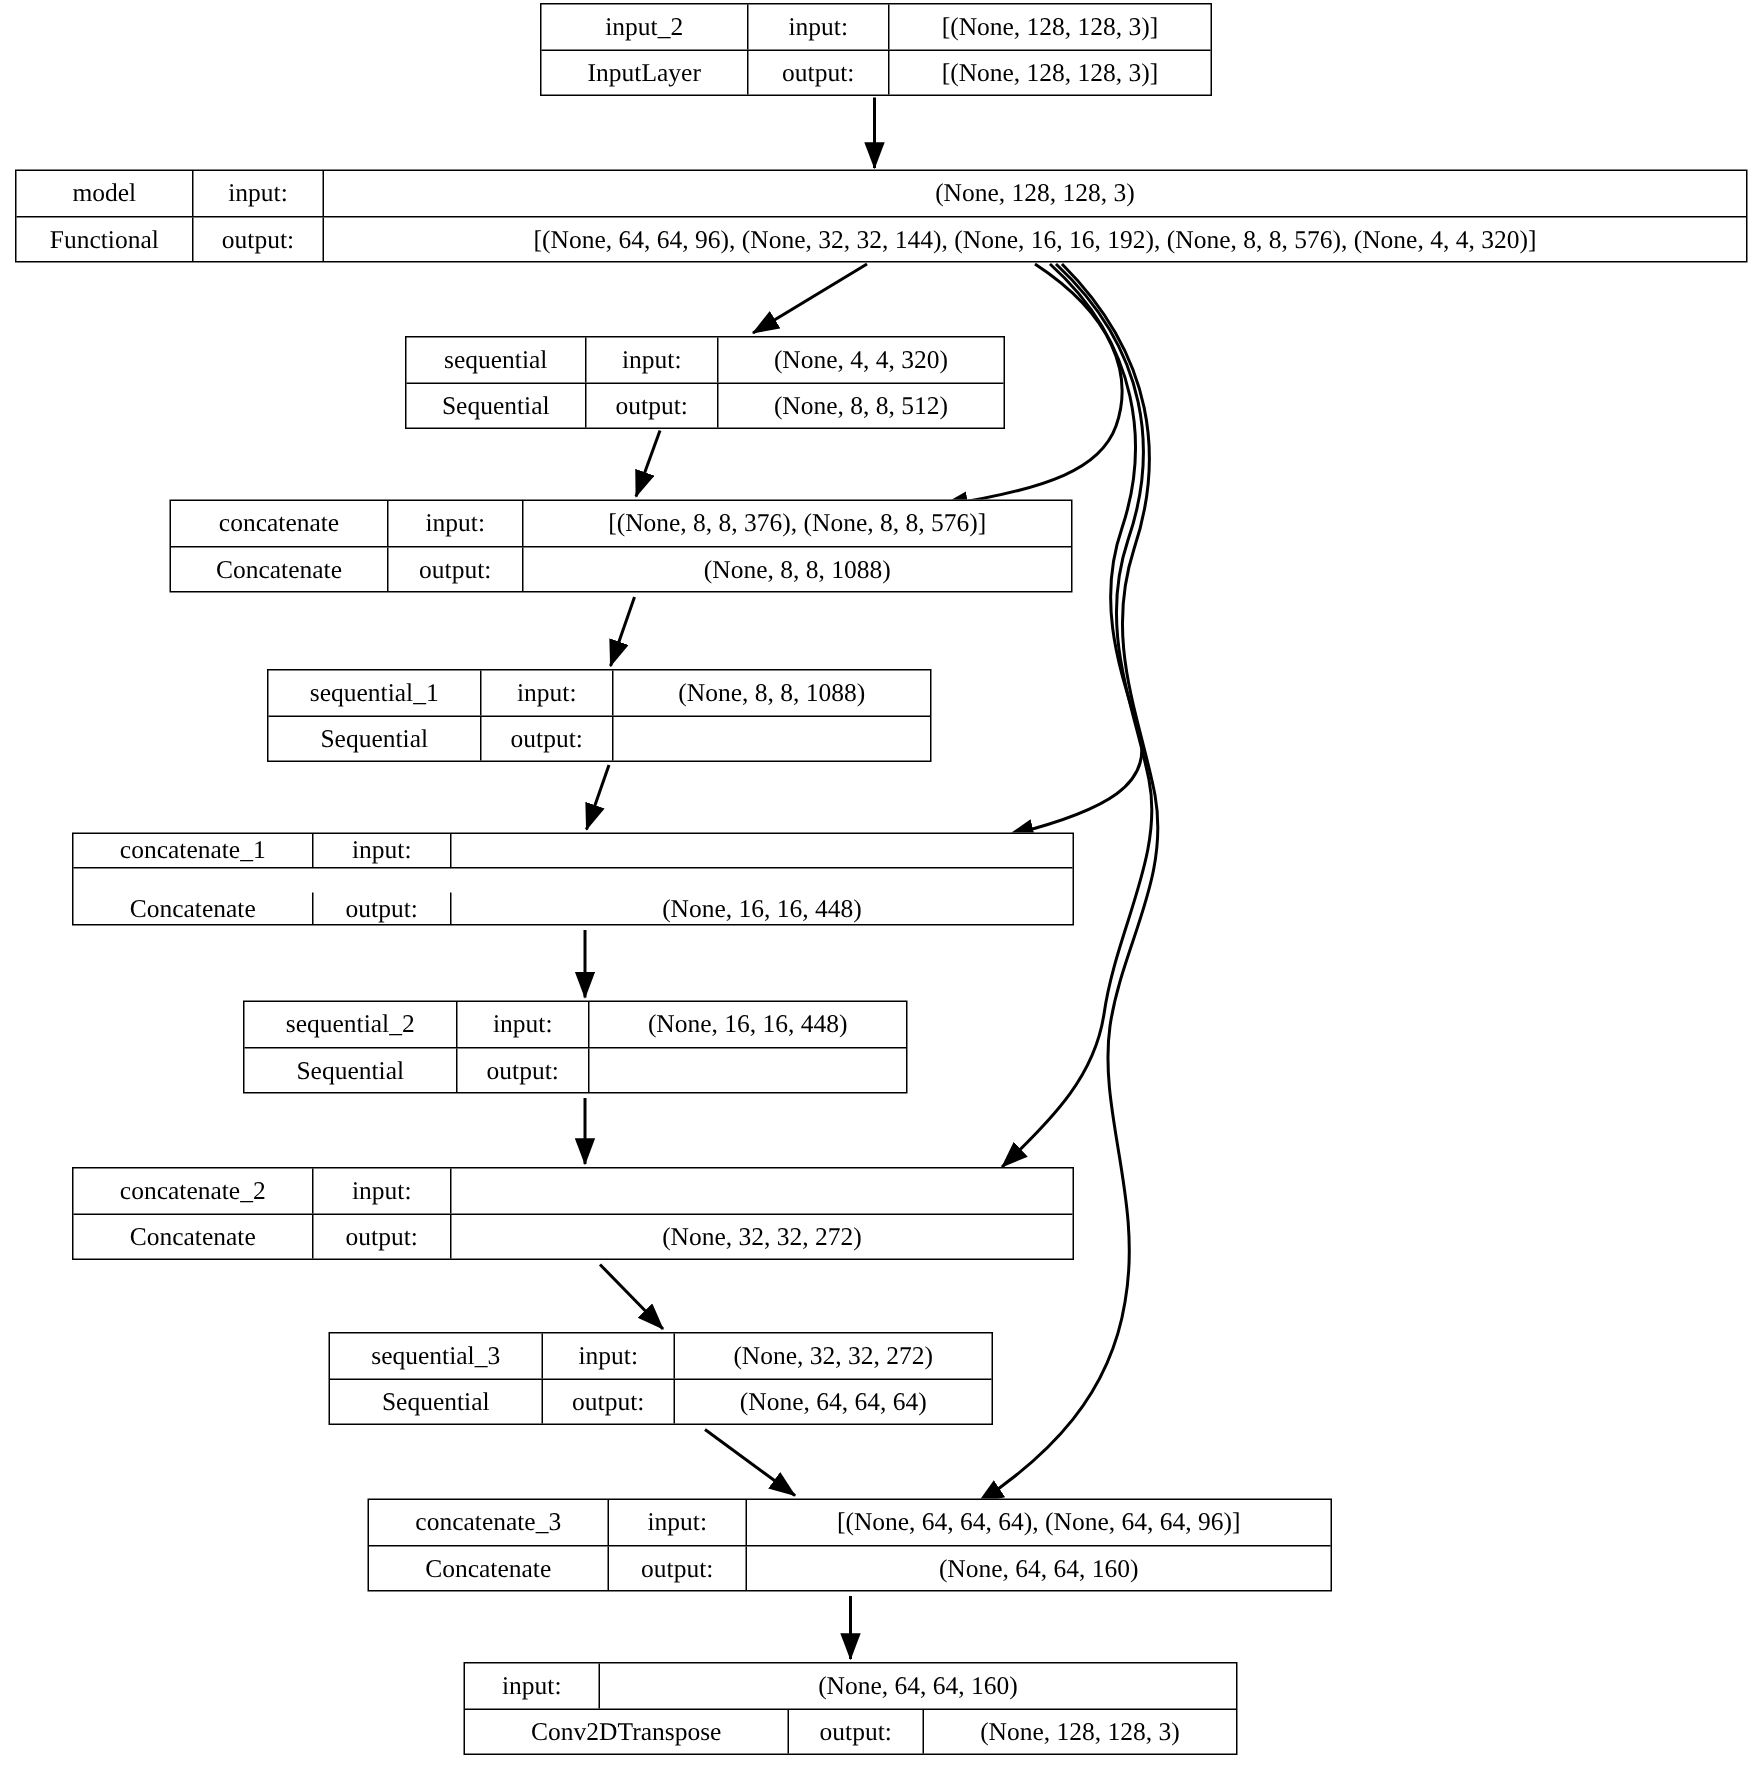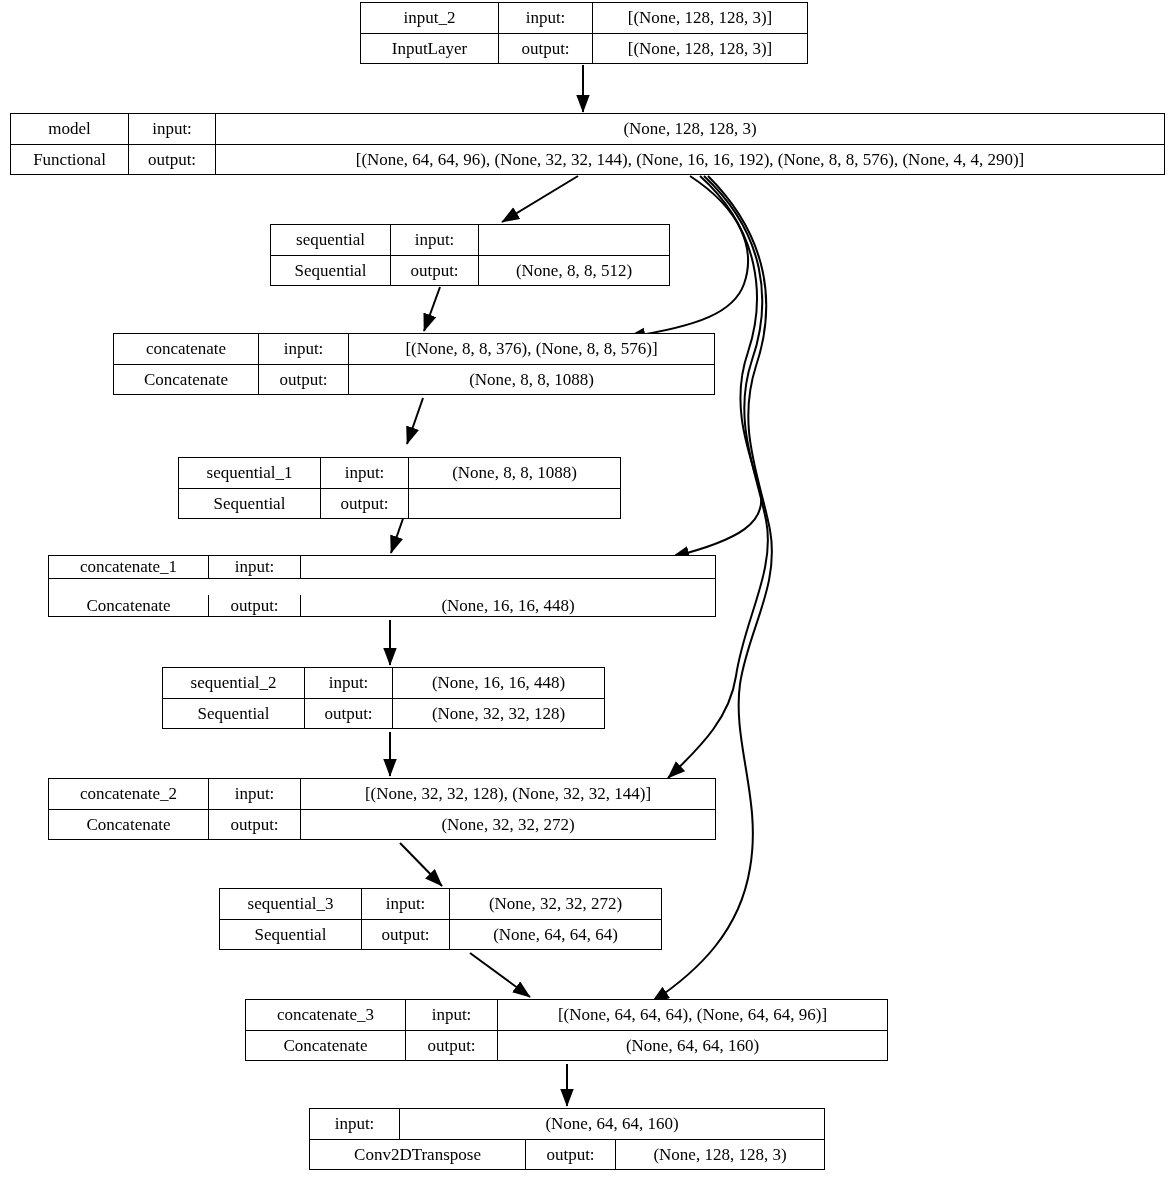--- a/index.html
+++ b/index.html
@@ -94,28 +94,29 @@
 
   <div class="node" style="left:10px;top:113px;width:1155px;height:62px;justify-content:center;">
     <div class="row top">
       <div class="cell c-name" style="width:118px">model</div>
       <div class="cell c-io" style="width:87px">input:</div>
       <div class="cell c-shape">(None, 128, 128, 3)</div>
     </div>
     <div class="row">
       <div class="cell c-name" style="width:118px">Functional</div>
       <div class="cell c-io" style="width:87px">output:</div>
-      <div class="cell c-shape">[(None, 64, 64, 96), (None, 32, 32, 144), (None, 16, 16, 192), (None, 8, 8, 576), (None, 4, 4, 290)]</div>
+      <div class="cell c-shape">[(None, 64, 64, 96), (None, 32, 32, 144), (None, 16, 16, 192), (None, 8, 8, 576), (None, 4, 4, 320)]</div>
     </div>
   </div>
 
   <div class="node" style="left:270px;top:224px;width:400px;height:62px;">
     <div class="row top">
       <div class="cell c-name" style="width:120px">sequential</div>
       <div class="cell c-io" style="width:88px">input:</div>
+      <div class="cell c-shape">(None, 4, 4, 320)</div>
     </div>
     <div class="row">
       <div class="cell c-name" style="width:120px">Sequential</div>
       <div class="cell c-io" style="width:88px">output:</div>
       <div class="cell c-shape">(None, 8, 8, 512)</div>
     </div>
   </div>
 
   <div class="node" style="left:113px;top:333px;width:602px;height:62px;">
     <div class="row top">
@@ -123,21 +124,21 @@
       <div class="cell c-io" style="width:90px">input:</div>
       <div class="cell c-shape">[(None, 8, 8, 376), (None, 8, 8, 576)]</div>
     </div>
     <div class="row">
       <div class="cell c-name" style="width:145px">Concatenate</div>
       <div class="cell c-io" style="width:90px">output:</div>
       <div class="cell c-shape">(None, 8, 8, 1088)</div>
     </div>
   </div>
 
-  <div class="node" style="left:178px;top:457px;width:443px;height:62px;">
+  <div class="node" style="left:178px;top:446px;width:443px;height:62px;">
     <div class="row top">
       <div class="cell c-name" style="width:142px">sequential_1</div>
       <div class="cell c-io" style="width:88px">input:</div>
       <div class="cell c-shape">(None, 8, 8, 1088)</div>
     </div>
     <div class="row">
       <div class="cell c-name" style="width:142px">Sequential</div>
       <div class="cell c-io" style="width:88px">output:</div>
     </div>
   </div>
@@ -156,29 +157,27 @@
 
   <div class="node" style="left:162px;top:667px;width:443px;height:62px;">
     <div class="row top">
       <div class="cell c-name" style="width:142px">sequential_2</div>
       <div class="cell c-io" style="width:88px">input:</div>
       <div class="cell c-shape">(None, 16, 16, 448)</div>
     </div>
     <div class="row">
       <div class="cell c-name" style="width:142px">Sequential</div>
       <div class="cell c-io" style="width:88px">output:</div>
-      <div class="cell c-shape">(None, 32, 32, 128)</div>
     </div>
   </div>
 
   <div class="node" style="left:48px;top:778px;width:668px;height:62px;">
     <div class="row top">
       <div class="cell c-name" style="width:160px">concatenate_2</div>
       <div class="cell c-io" style="width:92px">input:</div>
-      <div class="cell c-shape">[(None, 32, 32, 128), (None, 32, 32, 144)]</div>
     </div>
     <div class="row">
       <div class="cell c-name" style="width:160px">Concatenate</div>
       <div class="cell c-io" style="width:92px">output:</div>
       <div class="cell c-shape">(None, 32, 32, 272)</div>
     </div>
   </div>
 
   <div class="node" style="left:219px;top:888px;width:443px;height:62px;">
     <div class="row top">

